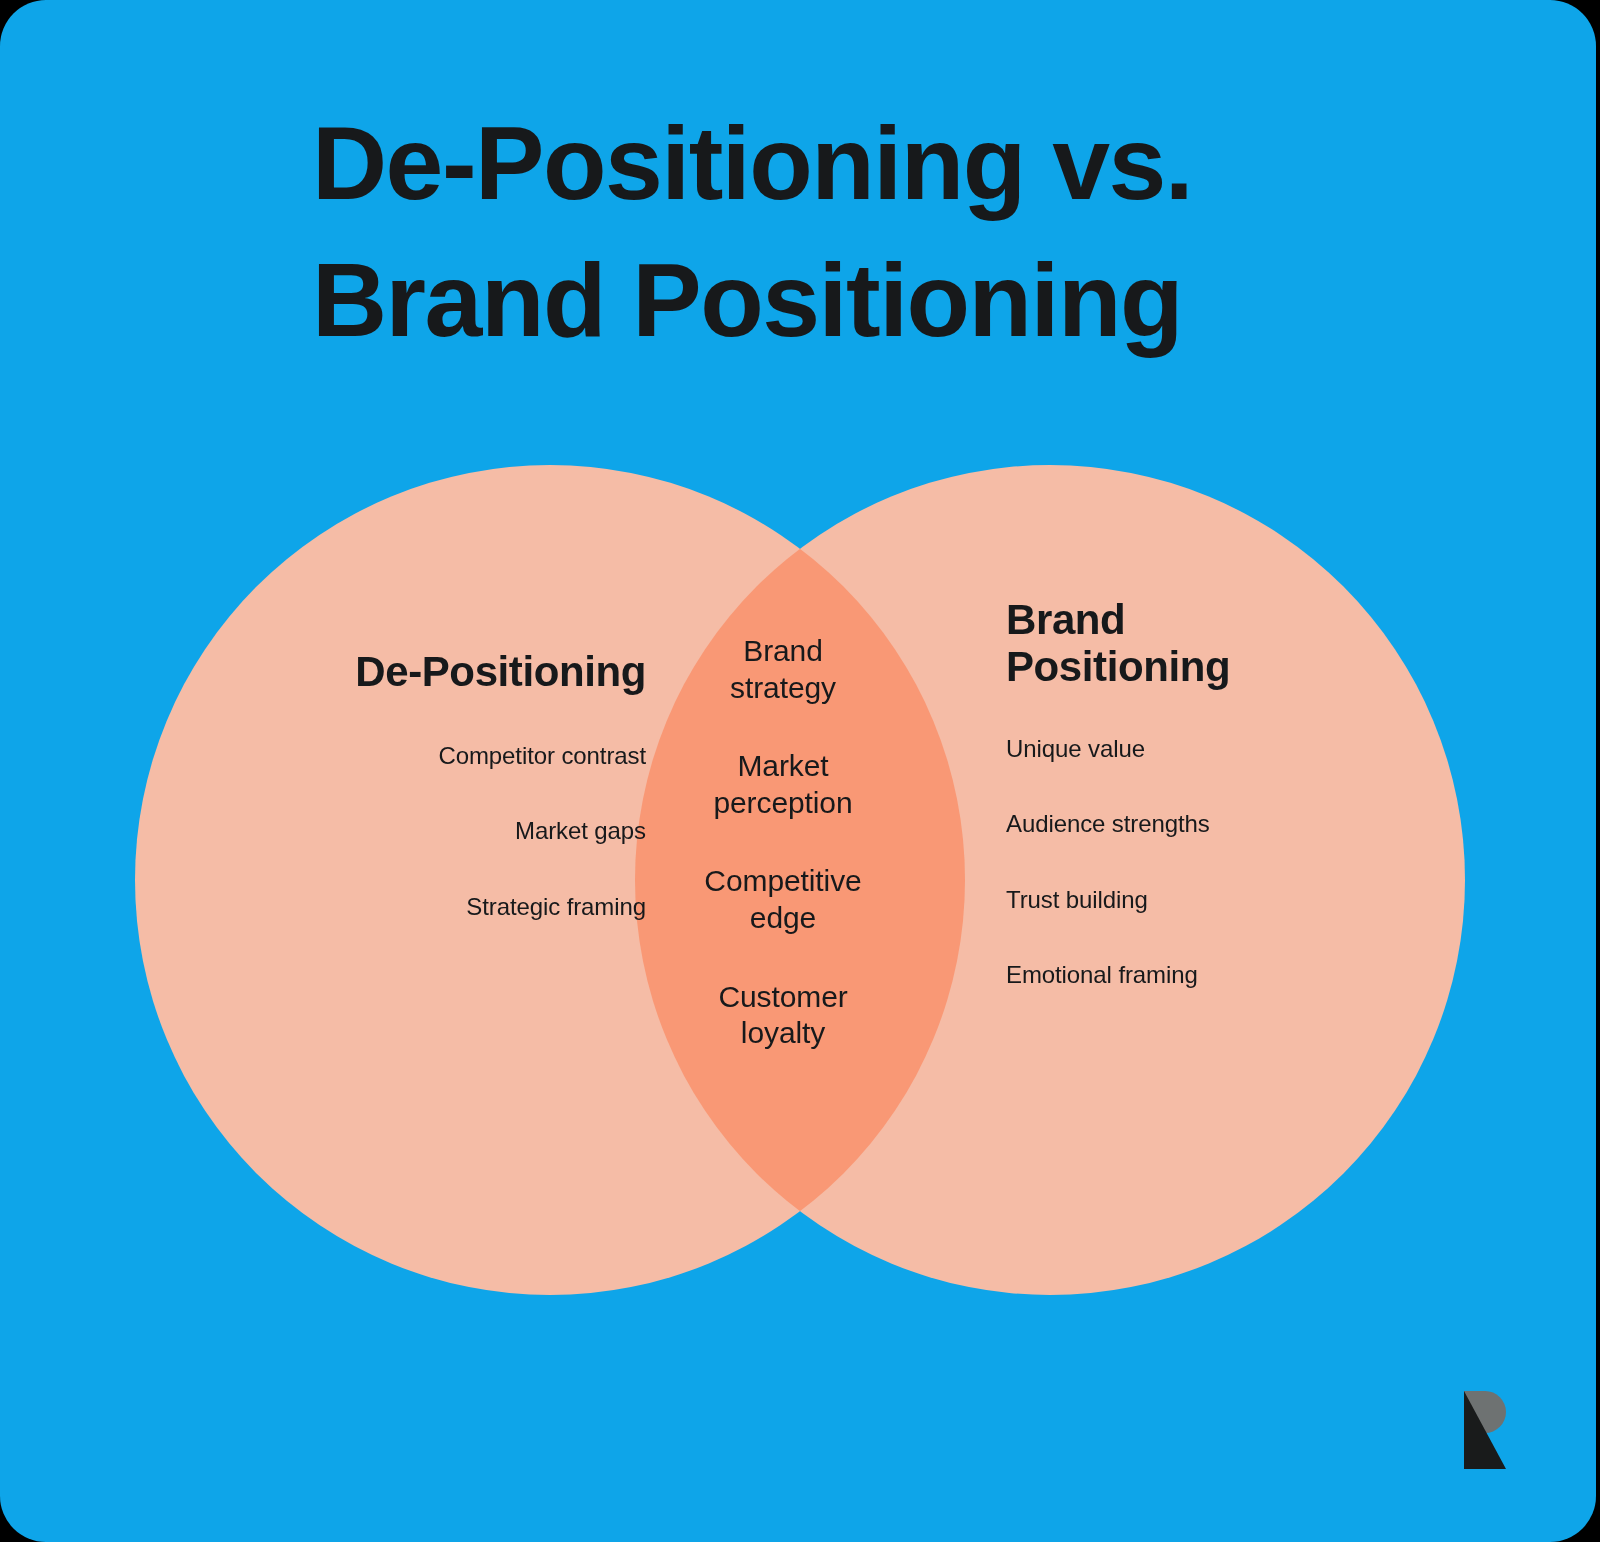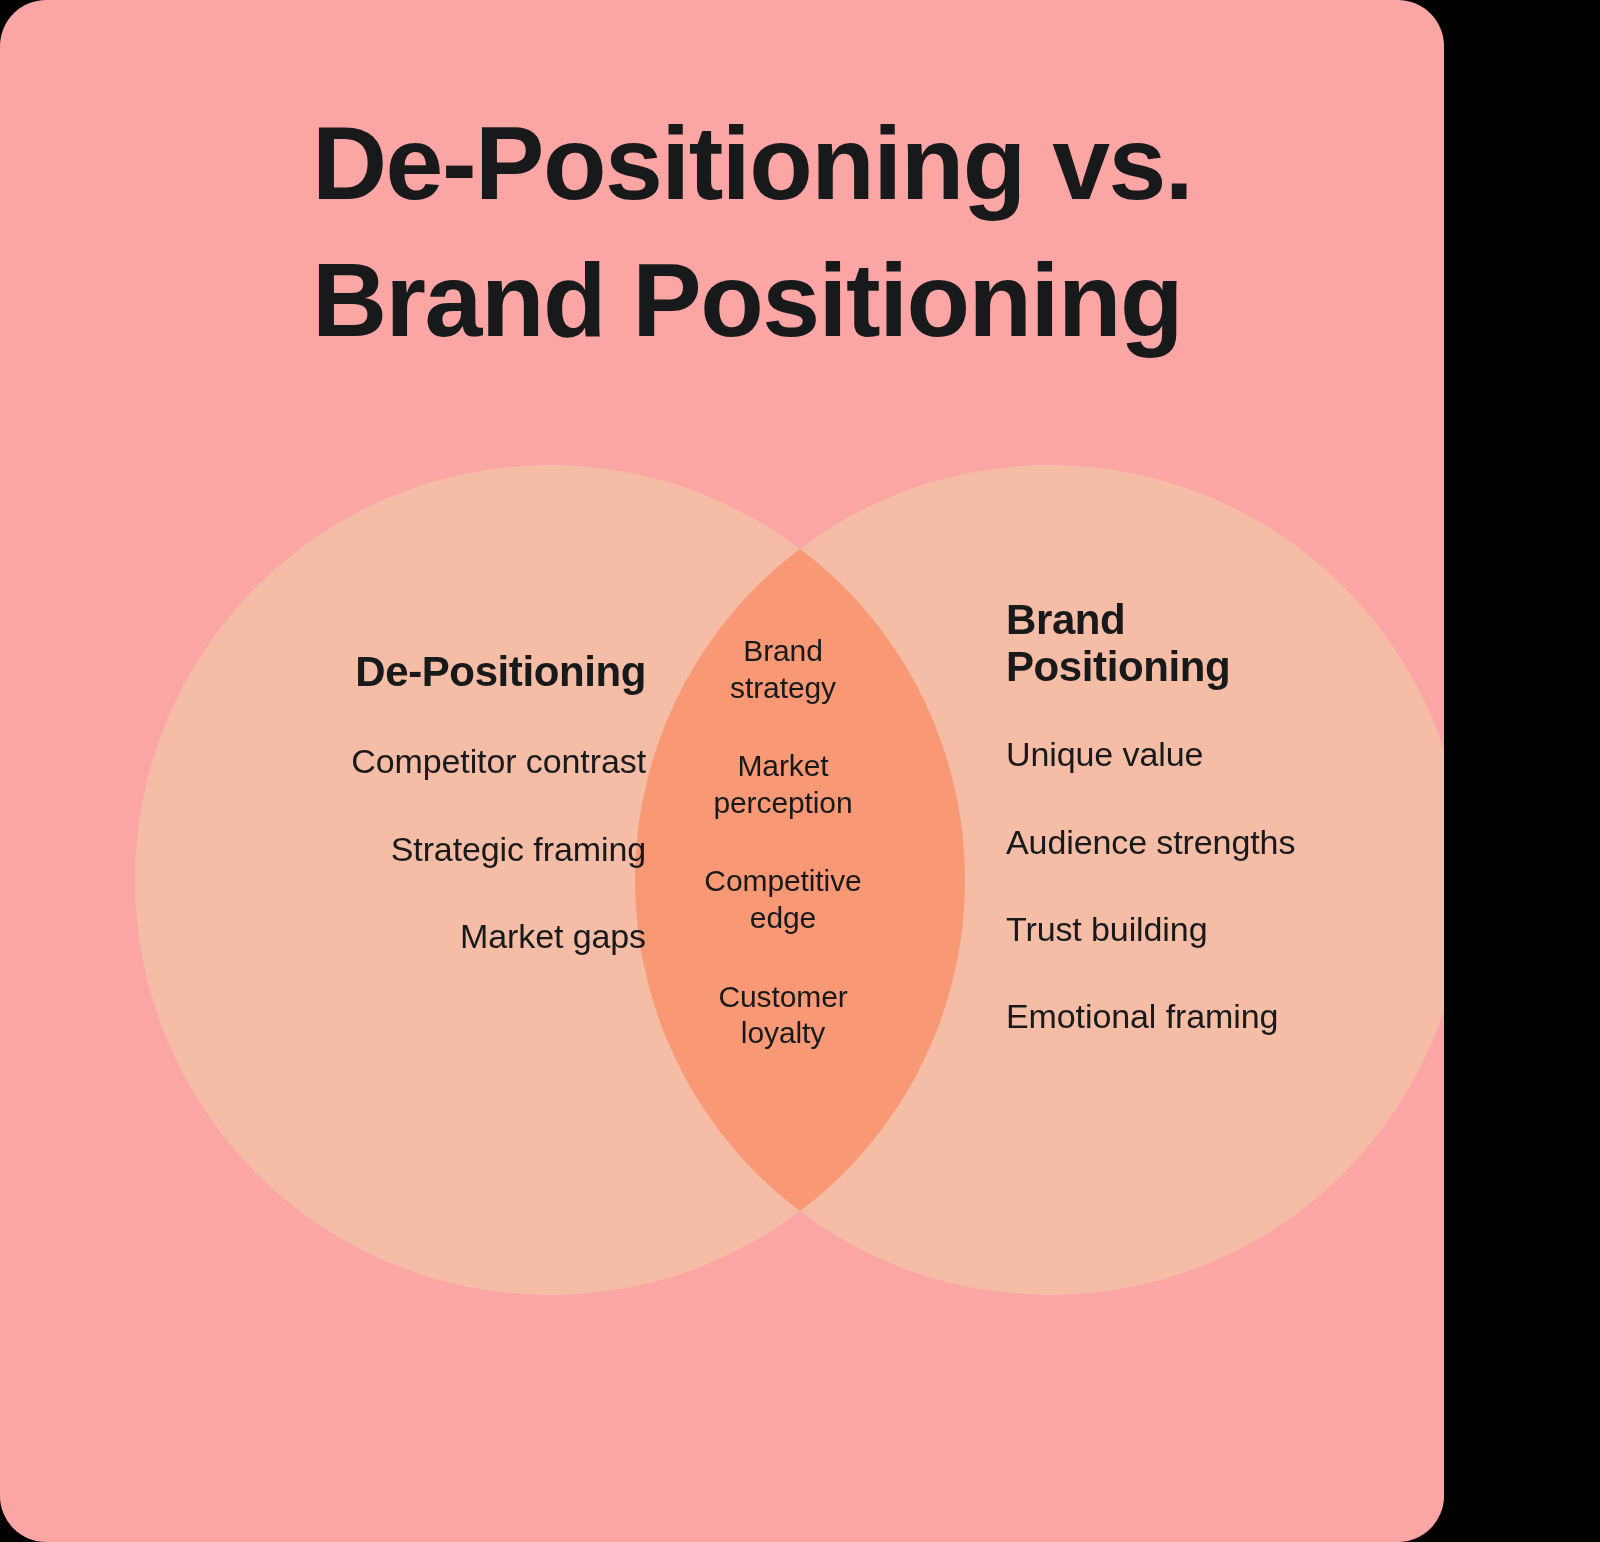--- a/index.html
+++ b/index.html
@@ -12,23 +12,23 @@
     width: 1600px;
     height: 1542px;
     overflow: hidden;
     font-family: "Liberation Sans", sans-serif;
   }
 
   .card {
     position: absolute;
     left: 0;
     top: 0;
-    width: 1444px;
+    width: 1596px;
     height: 1542px;
-    background: #fca5a5;
+    background: #0ea5e9;
     border-radius: 46px;
     box-sizing: border-box;
     overflow: hidden;
   }
 
   
   .title {
     position: absolute;
     left: 312px;
     top: 95px;
@@ -90,21 +90,21 @@
     letter-spacing: -0.4px;
     line-height: 1.12;
     margin: 0 0 44px 0;
     white-space: pre-line;
   }
 
   .col-left .col-heading { margin-bottom: 46px; }
   .col-right .col-heading { margin-bottom: 44px; }
 
   .col-item {
-    font-size: 34px;
+    font-size: 24px;
     font-weight: 400;
     line-height: 1.22;
     letter-spacing: -0.1px;
     margin: 0 0 46px 0;
     white-space: nowrap;
   }
   .col-item:last-child { margin-bottom: 0; }
 
   .col-center .col-item {
     font-size: 30px;
@@ -139,22 +139,22 @@
         <clipPath id="clip-left">
           <circle cx="550" cy="880" r="415"></circle>
         </clipPath>
         <circle cx="1050" cy="880" r="415" fill="#F99875" clip-path="url(#clip-left)"></circle>
       </g>
     </svg>
 
     <div class="col col-left">
       <div class="col-heading">De-Positioning</div>
       <div class="col-item">Competitor contrast</div>
+      <div class="col-item">Market gaps</div>
       <div class="col-item">Strategic framing</div>
-      <div class="col-item">Market gaps</div>
     </div>
 
     <div class="col col-center">
       <div class="col-item">Brand
 strategy</div>
       <div class="col-item">Market
 perception</div>
       <div class="col-item">Competitive
 edge</div>
       <div class="col-item">Customer

